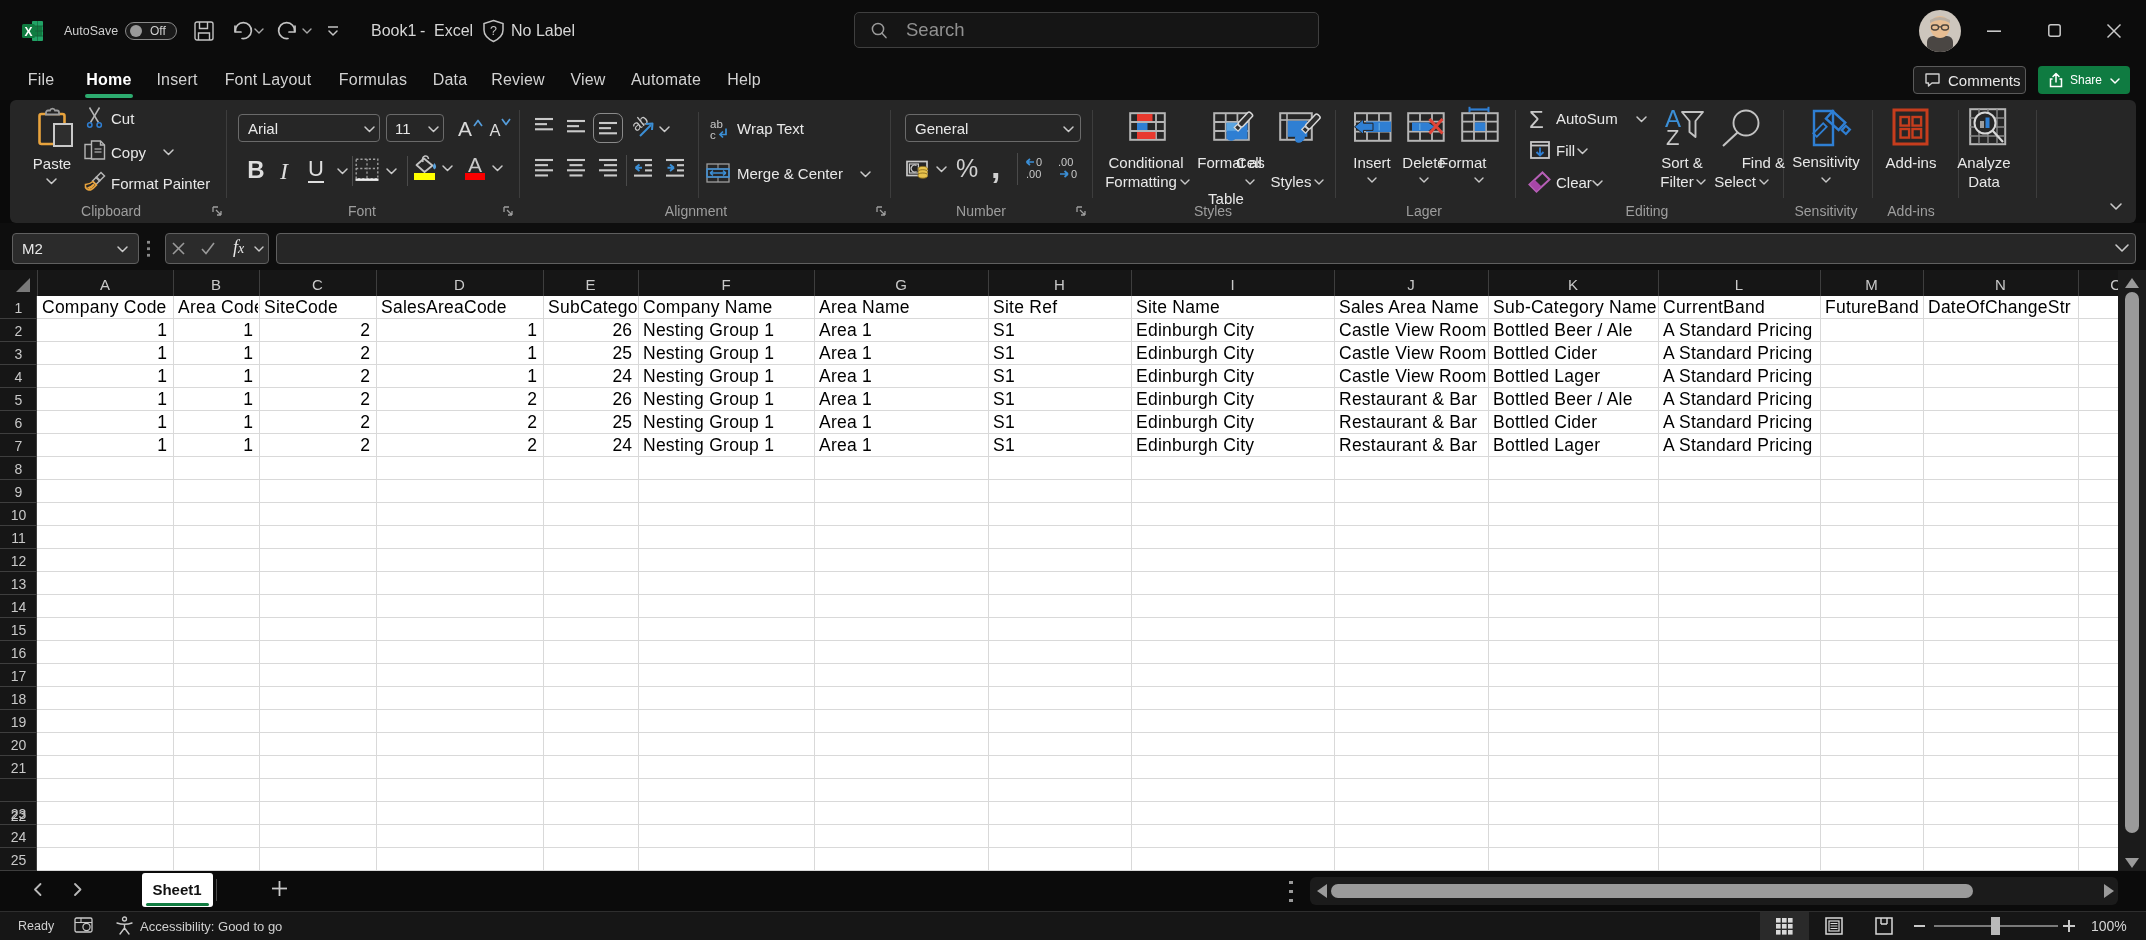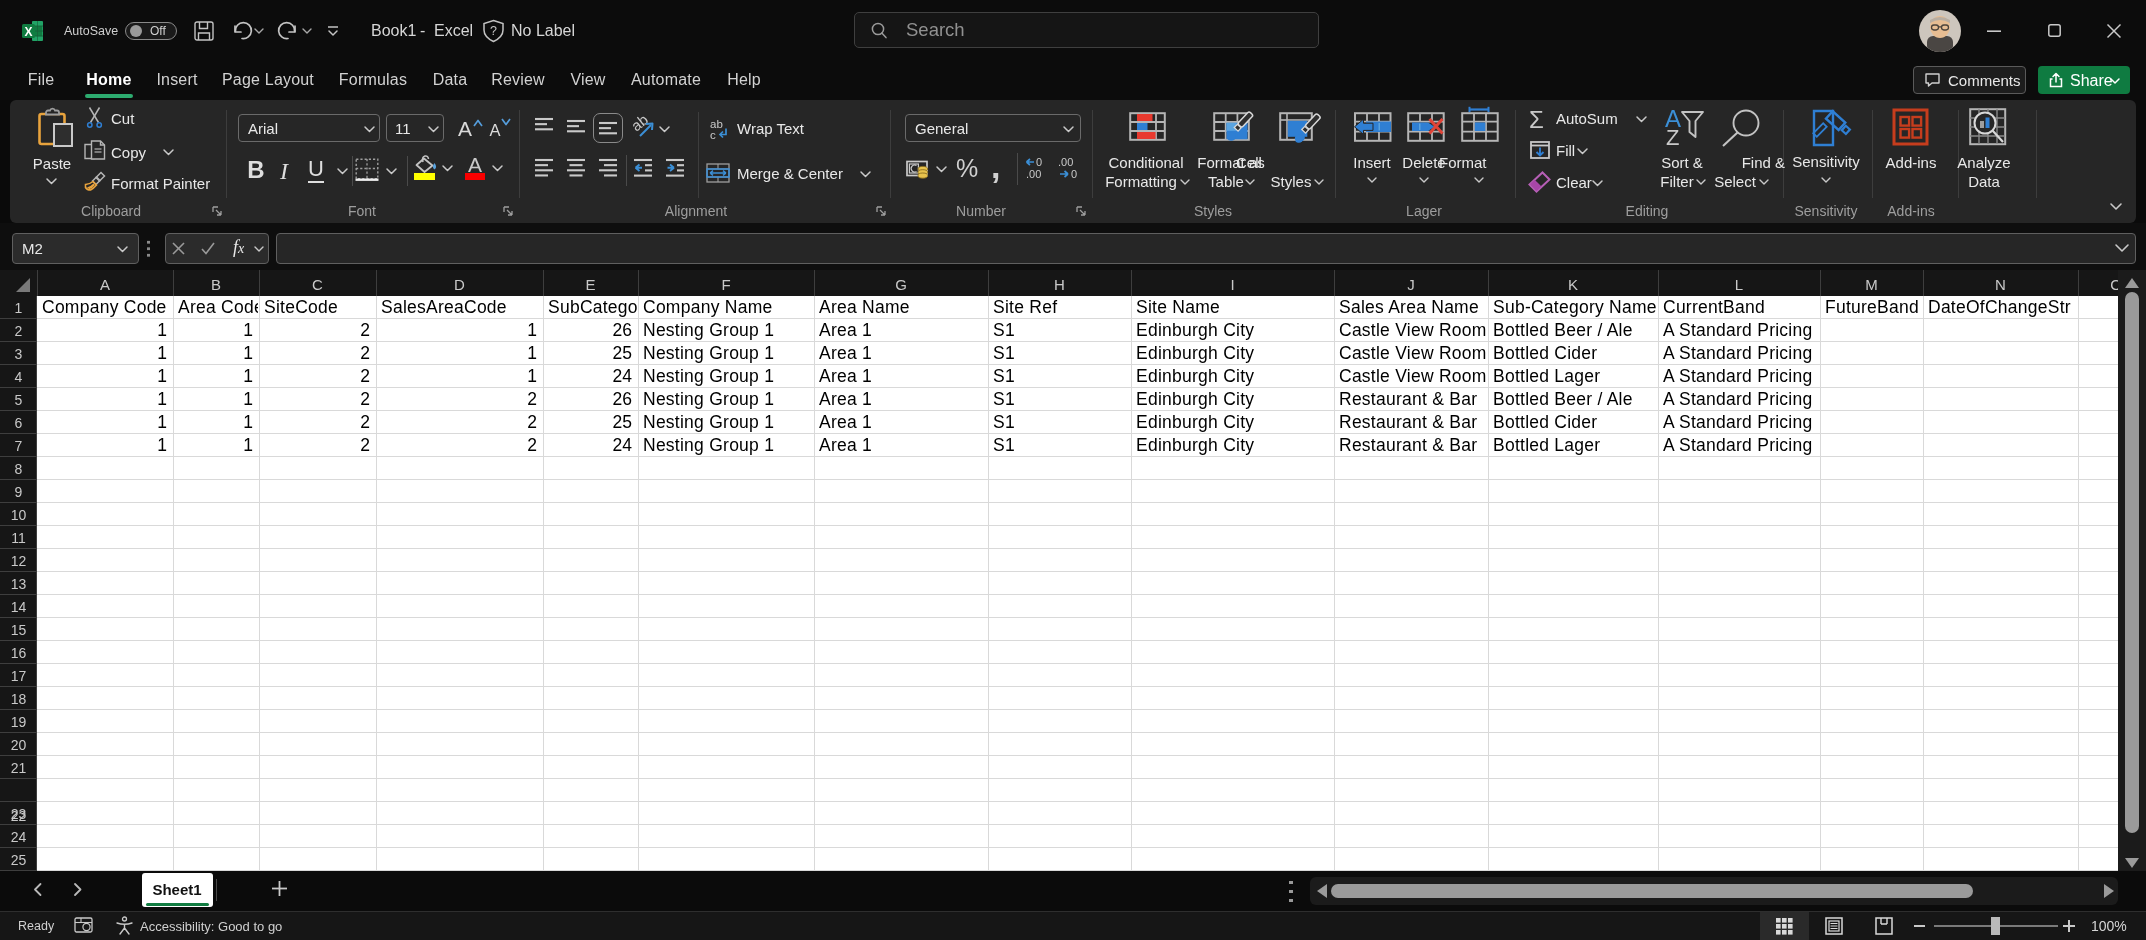--- a/index.html
+++ b/index.html
@@ -85,39 +85,39 @@
       <rect x="0.8" y="0.8" width="11.4" height="11.4" rx="2" fill="none" stroke="#c9c9c9" stroke-width="1.5"></rect>
     </svg>
 <svg class="abs" style="left:2107px;top:24px" width="14" height="14" viewBox="0 0 14 14">
       <line x1="0.5" y1="0.5" x2="13.5" y2="13.5" stroke="#c9c9c9" stroke-width="1.5"></line>
       <line x1="13.5" y1="0.5" x2="0.5" y2="13.5" stroke="#c9c9c9" stroke-width="1.5"></line>
     </svg>
 <div class="abs" style="left:0px;top:58px;width:2146px;height:42px;background:#0c0c0c"></div>
 <div class="abs txt" style="left:-19.0px;top:70.0px;width:120px;text-align:center;font-size:16px;color:#d2d2d2;letter-spacing:0.2px;font-weight:400;line-height:20px;">File</div>
 <div class="abs txt" style="left:49.0px;top:70.0px;width:120px;text-align:center;font-size:16px;color:#ffffff;letter-spacing:0.2px;font-weight:700;line-height:20px;">Home</div>
 <div class="abs txt" style="left:117.0px;top:70.0px;width:120px;text-align:center;font-size:16px;color:#d2d2d2;letter-spacing:0.2px;font-weight:400;line-height:20px;">Insert</div>
-<div class="abs txt" style="left:208.0px;top:70.0px;width:120px;text-align:center;font-size:16px;color:#d2d2d2;letter-spacing:0.2px;font-weight:400;line-height:20px;">Page Layout</div>
+<div class="abs txt" style="left:208.0px;top:70.0px;width:120px;text-align:center;font-size:16px;color:#d2d2d2;letter-spacing:0.2px;font-weight:400;line-height:20px;">Font Layout</div>
 <div class="abs txt" style="left:313.0px;top:70.0px;width:120px;text-align:center;font-size:16px;color:#d2d2d2;letter-spacing:0.2px;font-weight:400;line-height:20px;">Formulas</div>
 <div class="abs txt" style="left:390.0px;top:70.0px;width:120px;text-align:center;font-size:16px;color:#d2d2d2;letter-spacing:0.2px;font-weight:400;line-height:20px;">Data</div>
 <div class="abs txt" style="left:458.0px;top:70.0px;width:120px;text-align:center;font-size:16px;color:#d2d2d2;letter-spacing:0.2px;font-weight:400;line-height:20px;">Review</div>
 <div class="abs txt" style="left:528.0px;top:70.0px;width:120px;text-align:center;font-size:16px;color:#d2d2d2;letter-spacing:0.2px;font-weight:400;line-height:20px;">View</div>
 <div class="abs txt" style="left:606.0px;top:70.0px;width:120px;text-align:center;font-size:16px;color:#d2d2d2;letter-spacing:0.2px;font-weight:400;line-height:20px;">Automate</div>
 <div class="abs txt" style="left:684.0px;top:70.0px;width:120px;text-align:center;font-size:16px;color:#d2d2d2;letter-spacing:0.2px;font-weight:400;line-height:20px;">Help</div>
 <div class="abs" style="left:85px;top:94px;width:48px;height:3.5px;background:#2dab6f;border-radius:2px"></div>
 <div class="abs" style="left:1913px;top:66px;width:113px;height:28px;border:1px solid #5a5a5a;border-radius:4px;background:#1d1d1d"></div>
 <svg class="abs" style="left:1924px;top:72px" width="17" height="16" viewBox="0 0 17 16">
       <path d="M2 2 h13 v9 h-7 l-3.5 3 v-3 H2 Z" fill="none" stroke="#d0d0d0" stroke-width="1.4" stroke-linejoin="round"></path>
     </svg>
 <div class="abs txt" style="left:1948px;top:70.5px;font-size:15px;color:#e8e8e8;letter-spacing:0;font-weight:400;line-height:19px;">Comments</div>
 <div class="abs" style="left:2038px;top:66px;width:92px;height:28px;background:#0f7b41;border-radius:4px"></div>
 <svg class="abs" style="left:2048px;top:72px" width="16" height="16" viewBox="0 0 16 16">
       <path d="M8 10 V2 M5 4.5 L8 1.5 L11 4.5" fill="none" stroke="#fff" stroke-width="1.5" stroke-linecap="round" stroke-linejoin="round"></path>
       <path d="M4 7 H2.5 V14.5 H13.5 V7 H12" fill="none" stroke="#fff" stroke-width="1.5" stroke-linecap="round"></path>
     </svg>
-<div class="abs txt" style="left:2070px;top:70.5px;font-size:16px;color:#ffffff;letter-spacing:0;font-weight:400;line-height:19px;text-align:right;">Share</div>
+<div class="abs txt" style="left:2070px;top:70.5px;font-size:12px;color:#ffffff;letter-spacing:0;font-weight:400;line-height:19px;text-align:right;">Share</div>
 <svg class="abs" style="left:2111px;top:79.0px" width="8" height="4" viewBox="0 0 8 4">
       <path d="M0 0 L4 4 L8 0" fill="none" stroke="#fff" stroke-width="1.5" stroke-linecap="round" stroke-linejoin="round"></path>
     </svg>
 <div class="abs" style="left:10px;top:100px;width:2126px;height:123px;background:#262626;border-radius:6px"></div>
 <div class="abs" style="left:226px;top:110px;width:1px;height:88px;background:#3d3d3d"></div>
 <div class="abs" style="left:519px;top:110px;width:1px;height:88px;background:#3d3d3d"></div>
 <div class="abs" style="left:890px;top:110px;width:1px;height:88px;background:#3d3d3d"></div>
 <div class="abs" style="left:1092px;top:110px;width:1px;height:88px;background:#3d3d3d"></div>
 <div class="abs" style="left:1335px;top:110px;width:1px;height:88px;background:#3d3d3d"></div>
 <div class="abs" style="left:1515px;top:110px;width:1px;height:88px;background:#3d3d3d"></div>
@@ -370,21 +370,21 @@
 <rect x="13.5" y="10.8" width="21" height="16.5" fill="#2f7fd3"></rect>
       <rect x="13.5" y="10.8" width="10" height="8" fill="#5aa4e0"></rect>
 <g transform="rotate(43 37.5 2)">
         <rect x="34.5" y="1" width="6" height="17" rx="2" fill="#2e2e2e" stroke="#d8d8d8" stroke-width="1.5"></rect>
 <rect x="34.9" y="18.5" width="5.2" height="4.5" fill="#2e2e2e" stroke="#d8d8d8" stroke-width="1.3"></rect>
       </g>
 <path d="M20.5 21.5 q-4 1.5 -5.5 6.5 q5.5 1 8.5 -2 q1.5 -2 0.5 -4 Z" fill="#2f7fd3"></path>
 <circle cx="18.5" cy="24.5" r="4.2" fill="#2f7fd3"></circle>
     </svg>
 <div class="abs txt" style="left:1171.0px;top:152.5px;width:120px;text-align:center;font-size:15px;color:#e8e8e8;letter-spacing:0;font-weight:400;line-height:19px;">Format as</div>
-<div class="abs txt" style="left:1166.0px;top:172px;width:120px;text-align:center;font-size:15px;color:#e8e8e8;letter-spacing:0;font-weight:400;line-height:19px;">Table</div>
+<div class="abs txt" style="left:1166.0px;top:189px;width:120px;text-align:center;font-size:15px;color:#e8e8e8;letter-spacing:0;font-weight:400;line-height:19px;">Table</div>
 <svg class="abs" style="left:1246px;top:180.0px" width="8" height="4" viewBox="0 0 8 4">
       <path d="M0 0 L4 4 L8 0" fill="none" stroke="#c9c9c9" stroke-width="1.4" stroke-linecap="round" stroke-linejoin="round"></path>
     </svg>
 <svg class="abs" style="left:1279px;top:112px" width="40" height="36" viewBox="0 0 40 36">
       <rect x="1.2" y="1.2" width="31.6" height="26.6" fill="none" stroke="#b5b5b5" stroke-width="2"></rect>
 <line x1="8" y1="1" x2="8" y2="28" stroke="#b5b5b5" stroke-width="1.6"></line>
       <line x1="1" y1="8" x2="33" y2="8" stroke="#b5b5b5" stroke-width="1.6"></line>
 <rect x="8.8" y="8.8" width="19.5" height="16" fill="#2f7fd3"></rect>
 <g transform="rotate(43 39 4)">
         <rect x="36" y="3" width="6" height="17" rx="2" fill="#2e2e2e" stroke="#d8d8d8" stroke-width="1.5"></rect>

